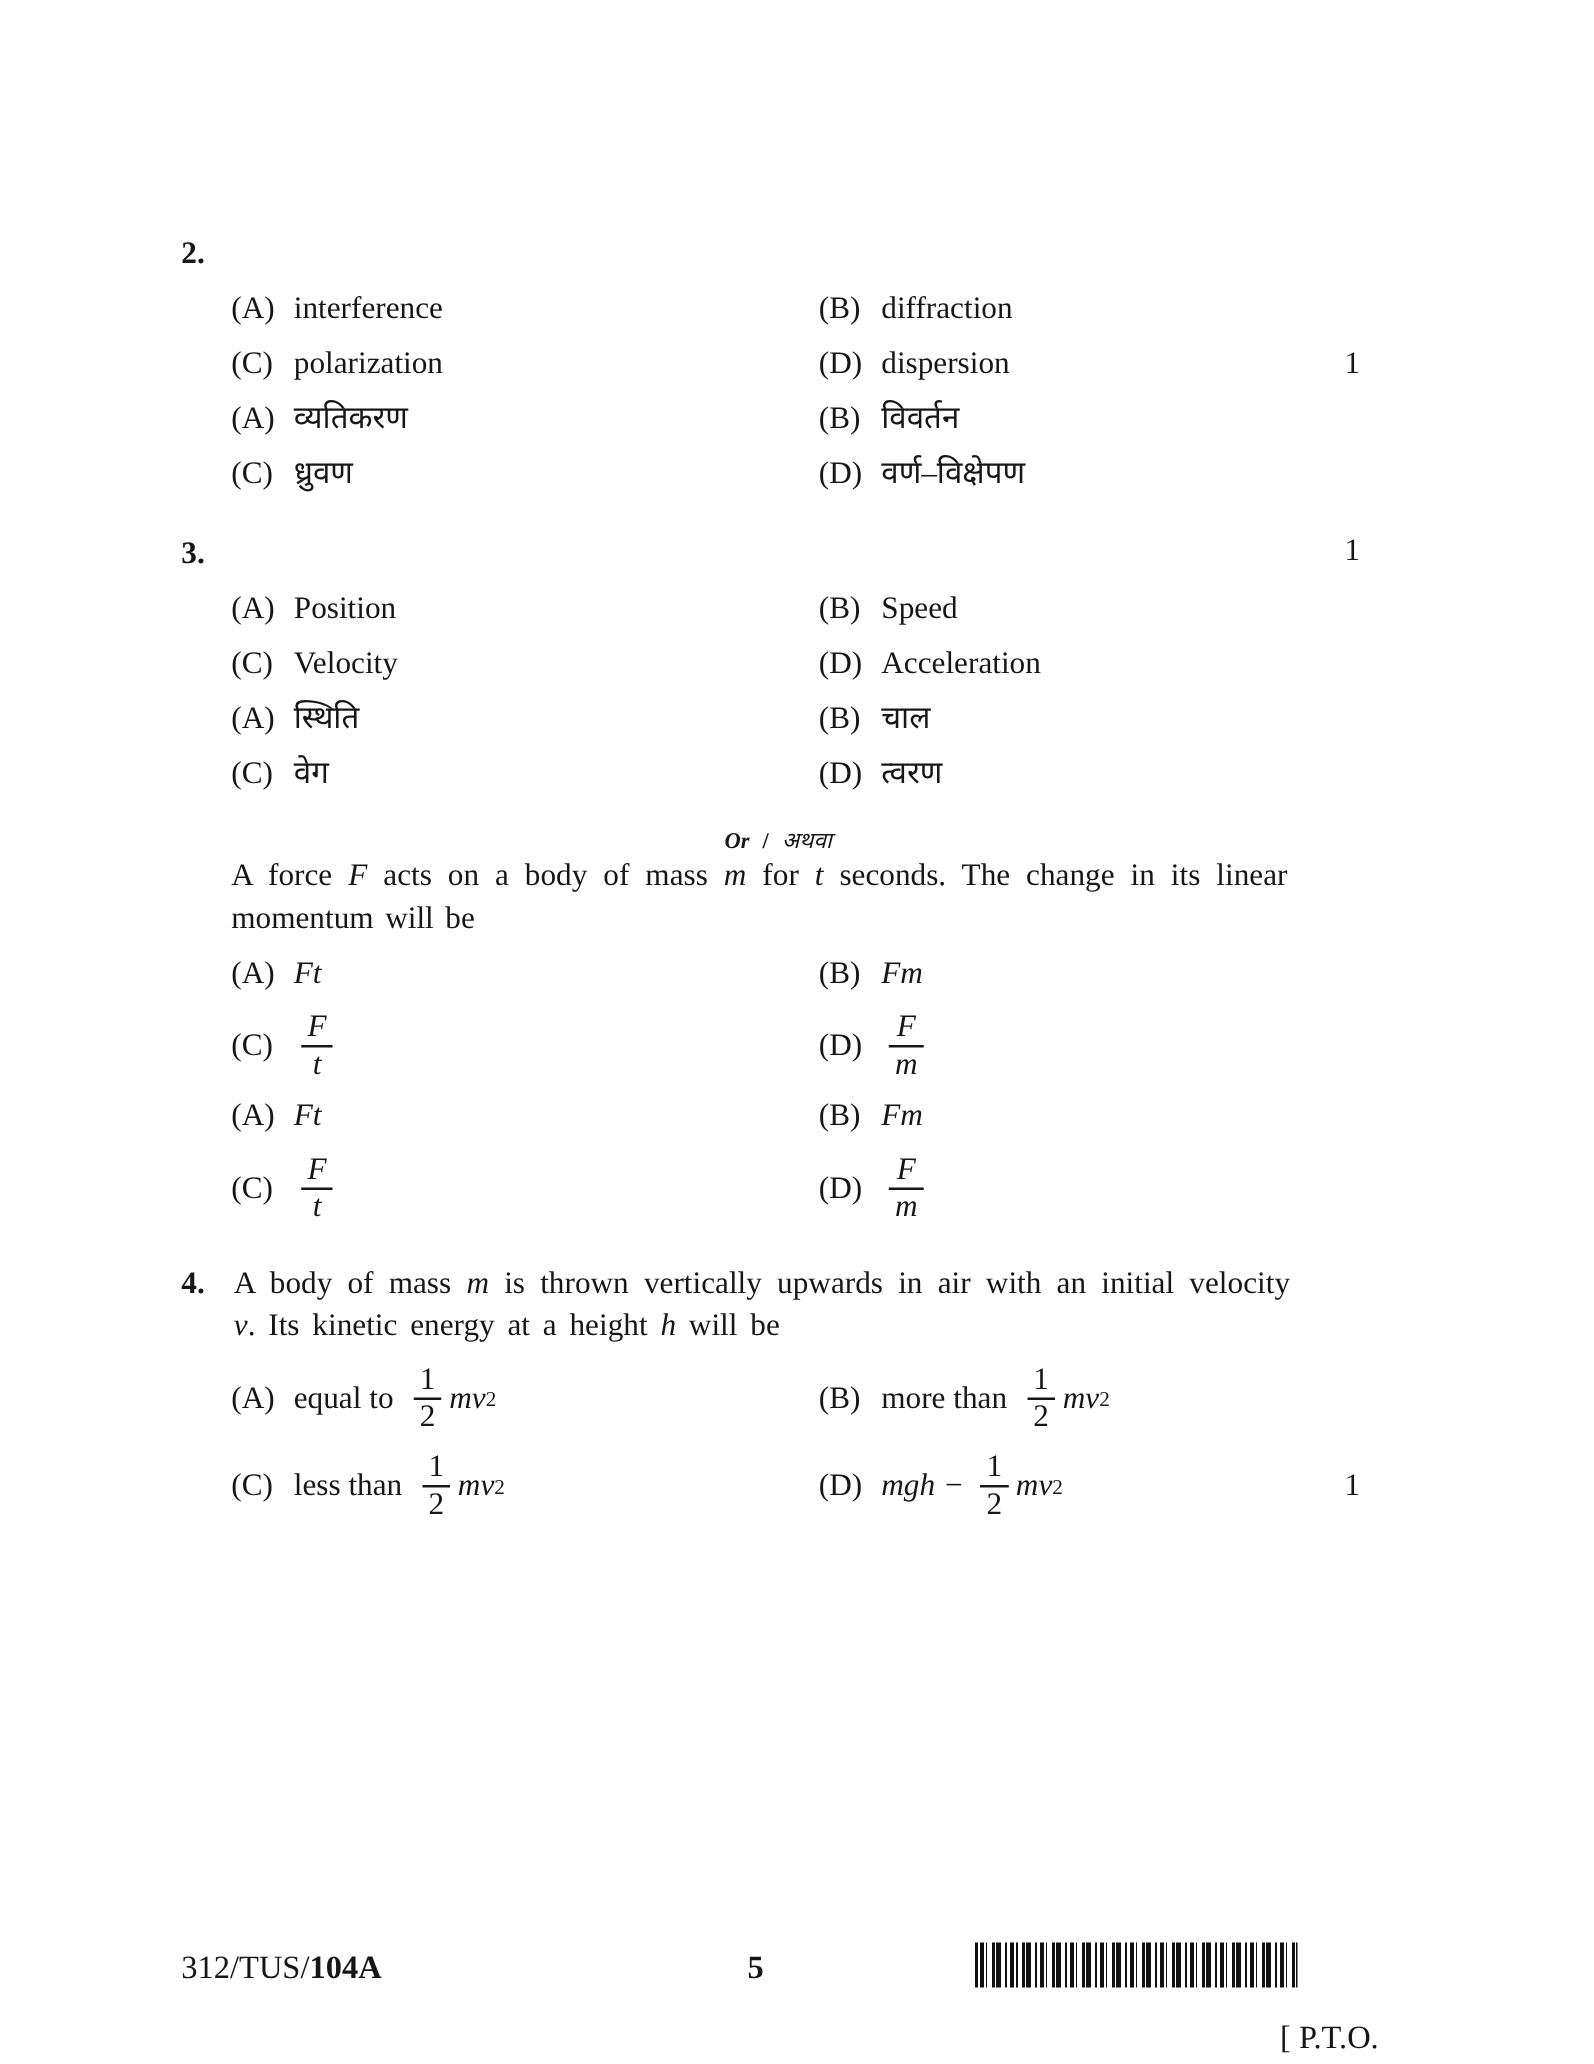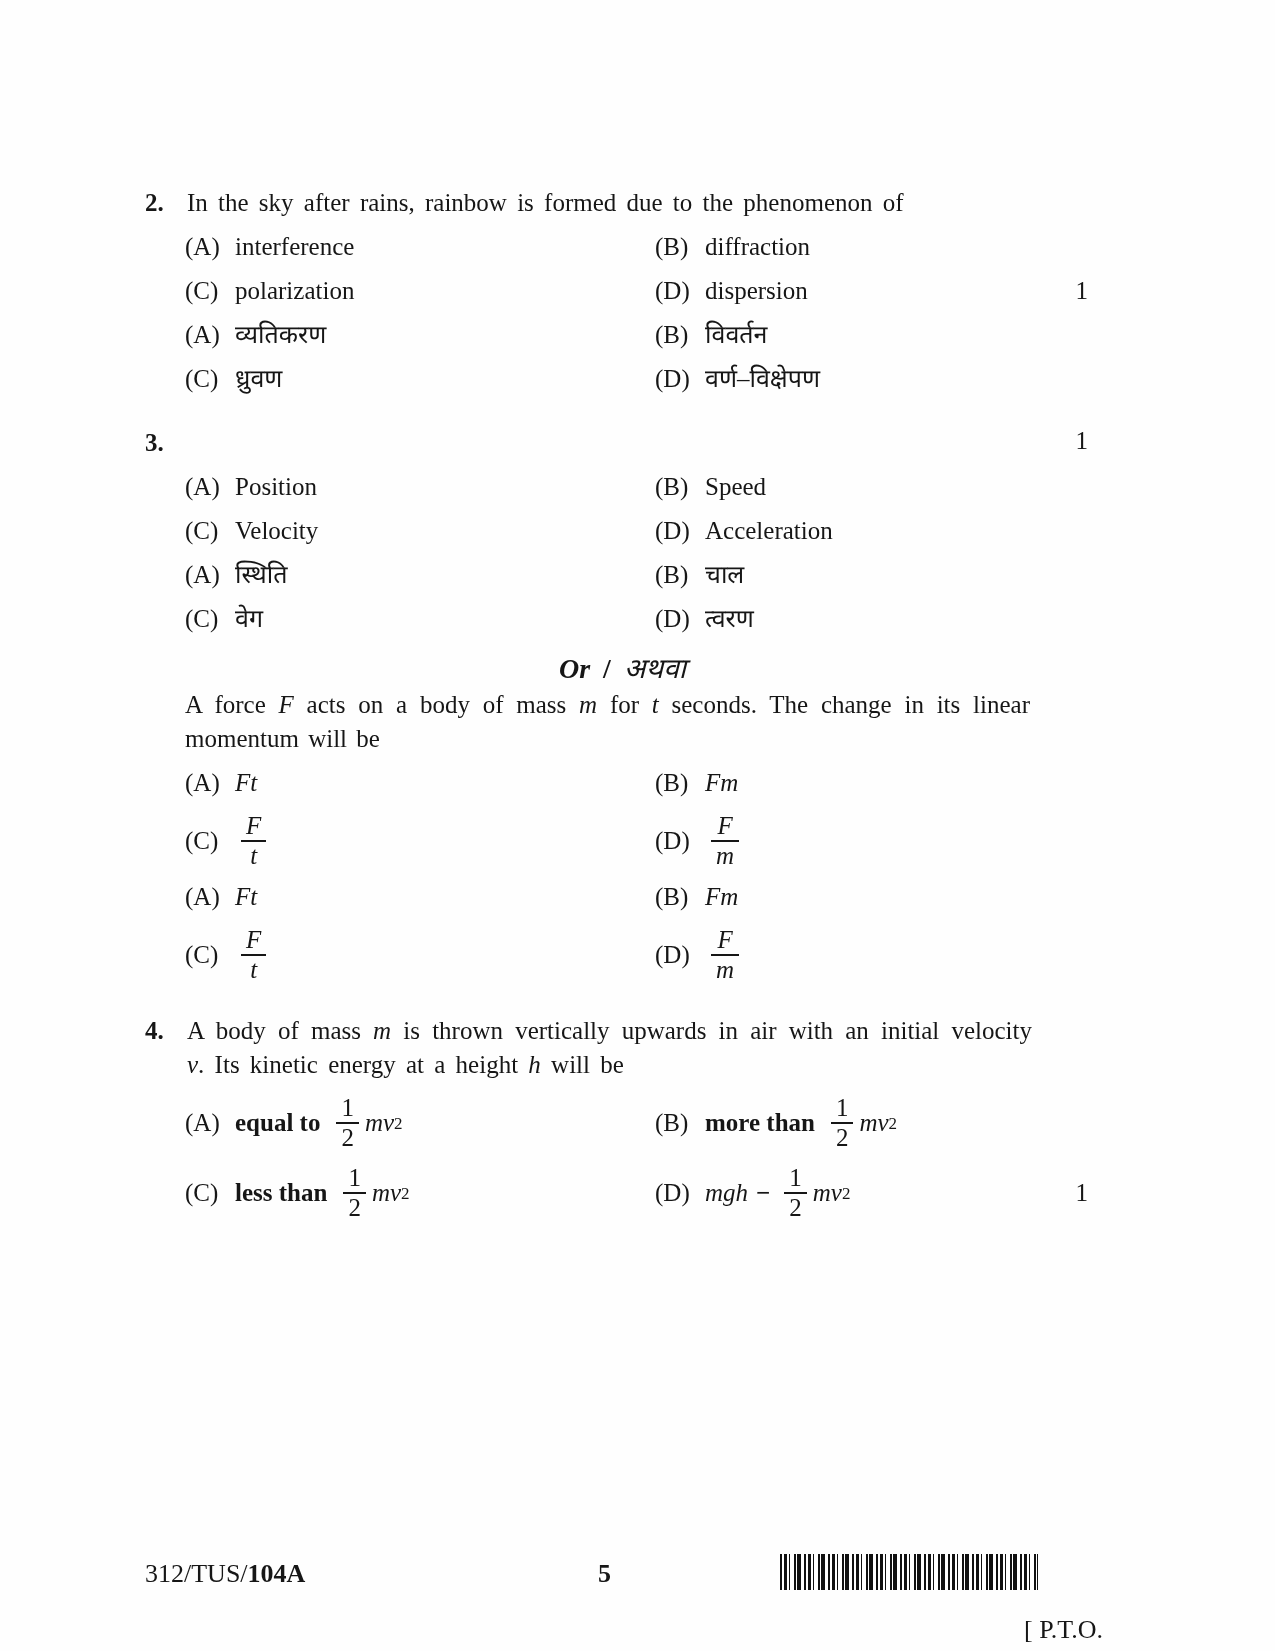--- a/index.html
+++ b/index.html
@@ -33,26 +33,26 @@
   .opt-row {
     position: relative;
     display: grid;
     grid-template-columns: 470px 1fr;
     margin: 10px 0 0 40px;
     align-items: center;
   }
   .opt-row.frac-row { margin-top: 12px; }
   .opt { display: flex; align-items: center; }
   .opt-label { flex: 0 0 50px; }
-  .opt-prefix { margin-right: 10px; font-weight: bold; }
+  .opt-prefix { margin-right: 10px; }
 
   .hi-text { margin: 18px 0 0 40px; width: 855px; text-align: justify; }
   .alt-text { margin: 0 0 0 40px; width: 845px; text-align: justify; word-spacing: 3px; }
 
-  .or-divider { margin-top: 14px; text-align: center; font-size: 28px; font-family: Liberation Serif, serif; }
+  .or-divider { margin-top: 24px; text-align: center; font-size: 18px; font-family: Liberation Serif, serif; }
   .or-en { font-weight: bold; font-style: italic; }
   .or-sep { padding: 0 6px; font-weight: bold; }
   .or-hi { font-style: italic; }
 
   .var { font-style: italic; }
   sup.exp { font-size: 0.68em; }
 
   .frac { display: inline-block; text-align: center; line-height: 1.12; vertical-align: middle; }
   .frac span { display: block; padding: 0 5px; }
   .frac .num { border-bottom: 2px solid #161616; }
@@ -72,21 +72,20 @@
 </style>
 </head>
 <body>
 
 <div class="page">
   <div class="content">
 
     <section class="q-block">
       <div class="q-head">
         <span class="q-num">2.</span>
-        <p class="q-text nojust">In the sky after rains, rainbow is formed due to the phenomenon of</p>
       </div>
 
       <div class="opt-row">
         <div class="opt">
           <span class="opt-label">(A)</span>
           <span class="opt-text">interference</span>
         </div>
         <div class="opt">
           <span class="opt-label">(B)</span>
           <span class="opt-text">diffraction</span>

